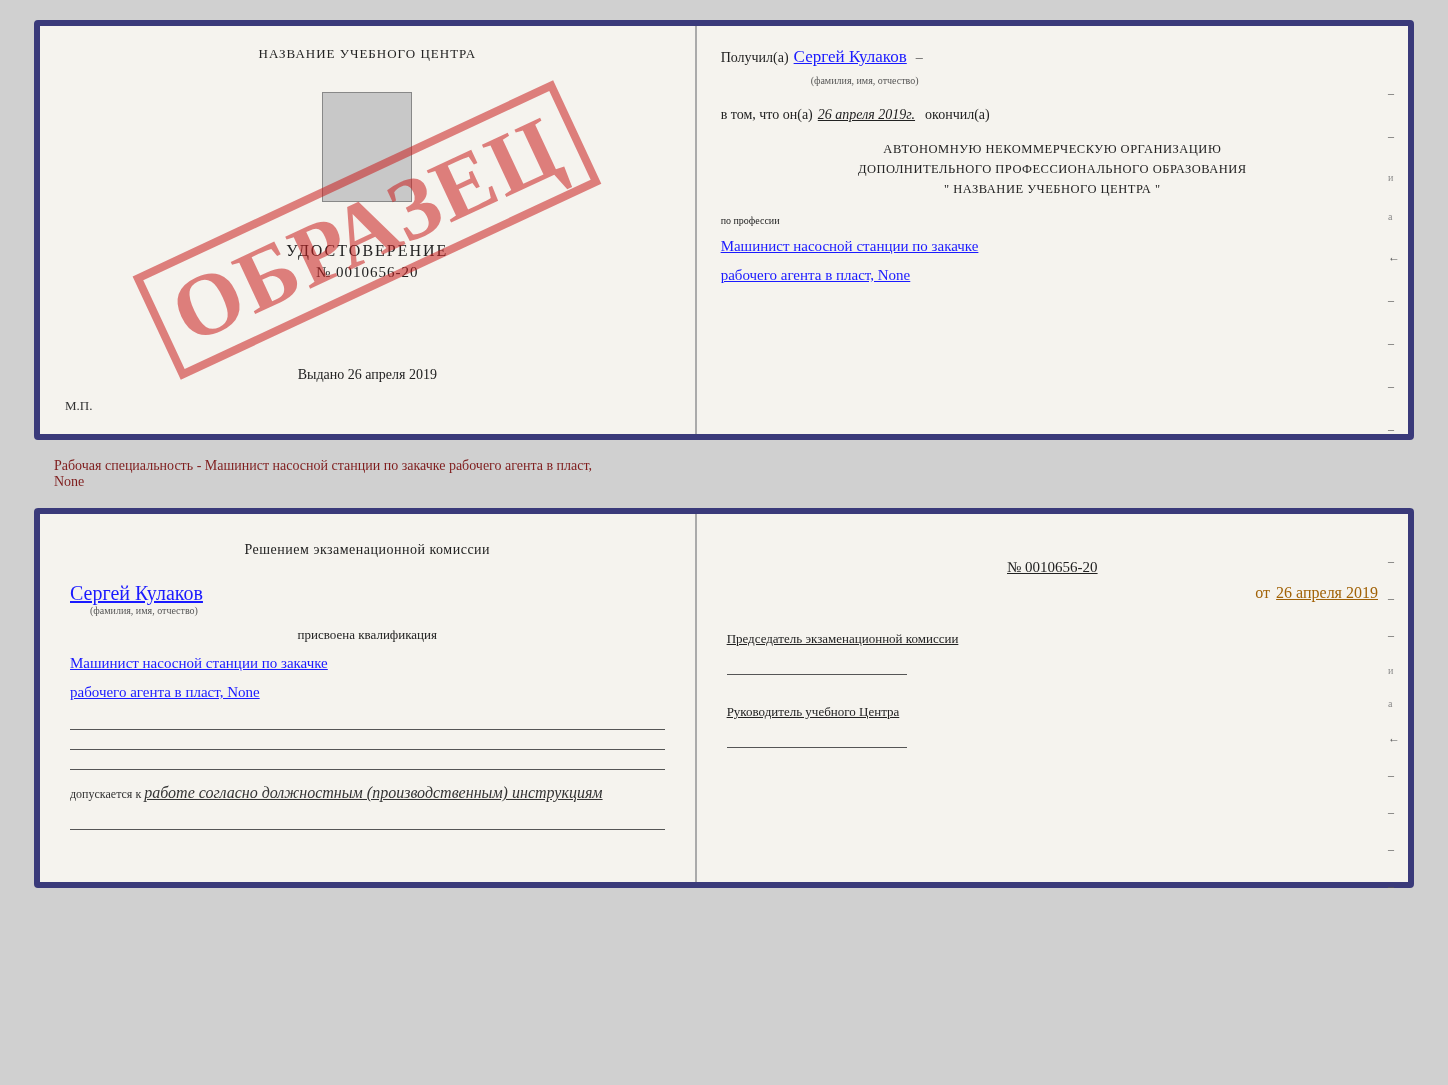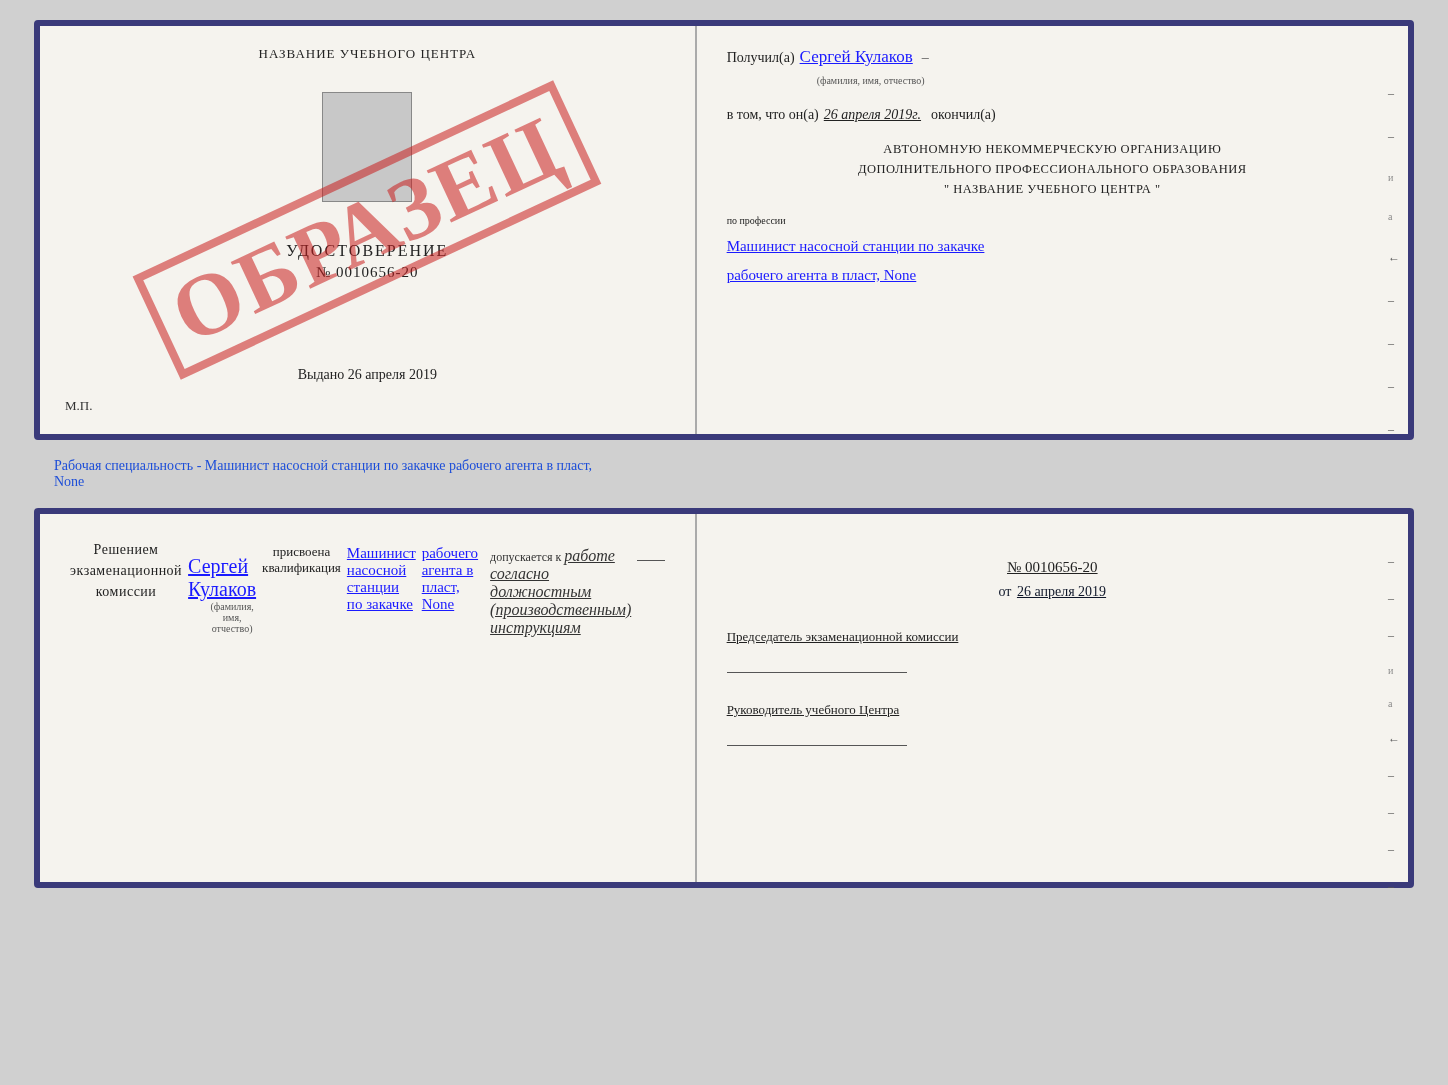--- a/index.html
+++ b/index.html
@@ -108,21 +108,21 @@
     .mp-line {
       font-size: 13px;
       color: #333;
       align-self: flex-start;
       margin-top: 5px;
     }
 
     
     .doc-top-right {
       width: 52%;
-      padding: 20px 30px;
+      padding: 20px 24px;
       display: flex;
       flex-direction: column;
       gap: 8px;
       position: relative;
     }
 
     .recipient-line {
       font-size: 14px;
       color: #222;
       display: flex;
@@ -195,21 +195,21 @@
     }
 
     .side-dash {
       font-size: 12px;
       color: #555;
     }
 
     
     .middle-text {
       font-size: 14px;
-      color: #1d4ed8;
+      color: #7f1d1d;
       padding: 8px 20px;
       max-width: 1380px;
       margin: 0 auto;
       width: 100%;
     }
 
     
     .doc-bottom {
       display: flex;
       background: #f5f3ee;
@@ -219,21 +219,21 @@
       max-width: 1380px;
       margin: 0 auto;
       min-height: 380px;
     }
 
     .doc-bottom-left {
       width: 48%;
       border-right: 2px solid #aaa;
       padding: 25px 30px;
       display: flex;
-      flex-direction: row;
+      flex-direction: column;
       gap: 6px;
     }
 
     .commission-title {
       font-size: 14px;
       color: #222;
       text-align: center;
       letter-spacing: 0.5px;
       line-height: 1.5;
     }
@@ -307,23 +307,23 @@
 
     .protocol-number {
       font-size: 15px;
       color: #222;
       text-align: center;
       margin-top: 10px;
       text-decoration: underline;
     }
 
     .protocol-date {
-      font-size: 14px;
-      color: #0f172a;
-      text-align: center;
+      font-size: 16px;
+      color: #a16207;
+      text-align: right;
     }
 
     .signature-block {
       margin-top: 10px;
       display: flex;
       flex-direction: column;
       gap: 5px;
     }
 
     .sig-label {

